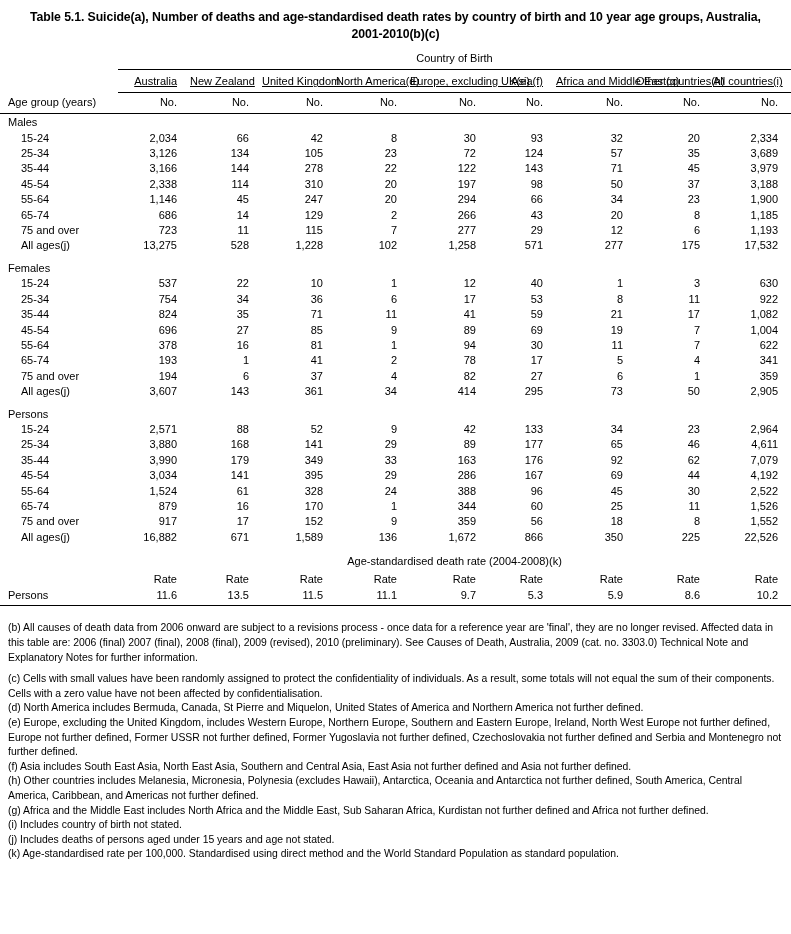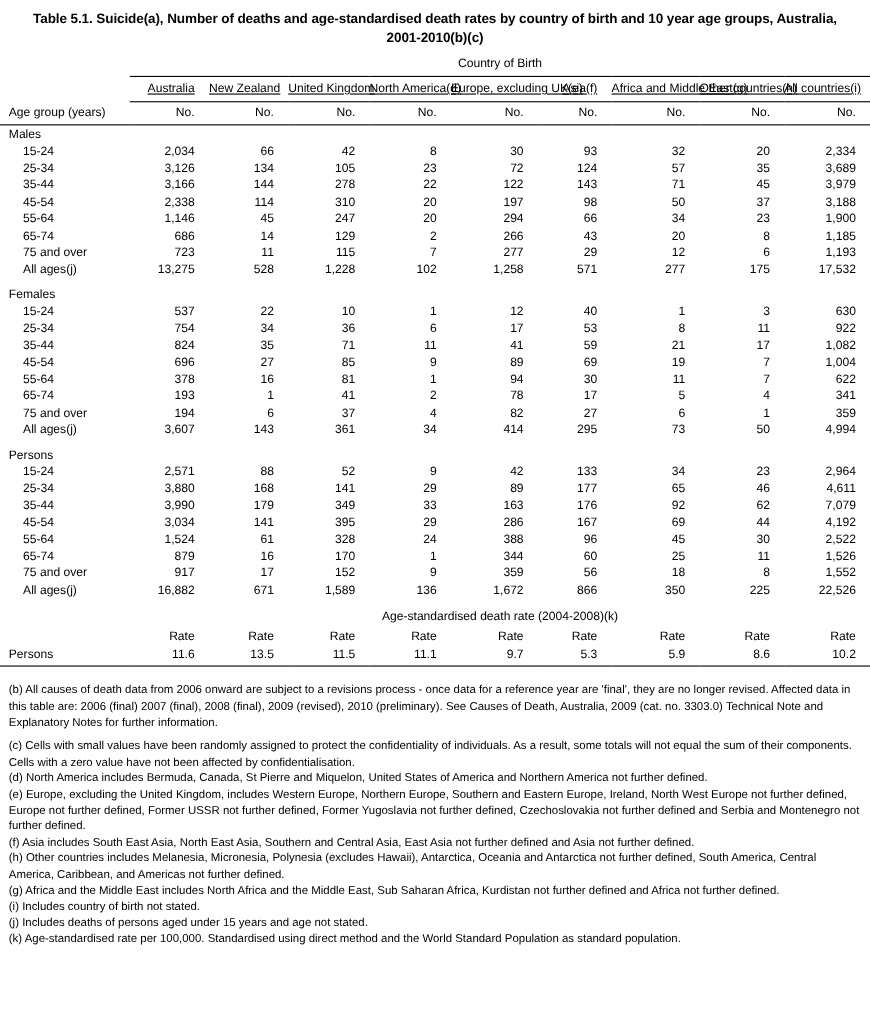--- a/index.html
+++ b/index.html
@@ -422,21 +422,21 @@
         <tr>
           <td class="lbl-indent bold">All ages(j)</td>
           <td class="num bold">3,607</td>
           <td class="num bold">143</td>
           <td class="num bold">361</td>
           <td class="num bold">34</td>
           <td class="num bold">414</td>
           <td class="num bold">295</td>
           <td class="num bold">73</td>
           <td class="num bold">50</td>
-          <td class="num bold">4,994</td>
+          <td class="num bold">2,905</td>
         </tr>
         <tr class="spacer-sm">
           <td colspan="10"></td>
         </tr>
         <tr class="grouphead">
           <td class="lbl">Persons</td>
           <td></td>
           <td></td>
           <td></td>
           <td></td>

